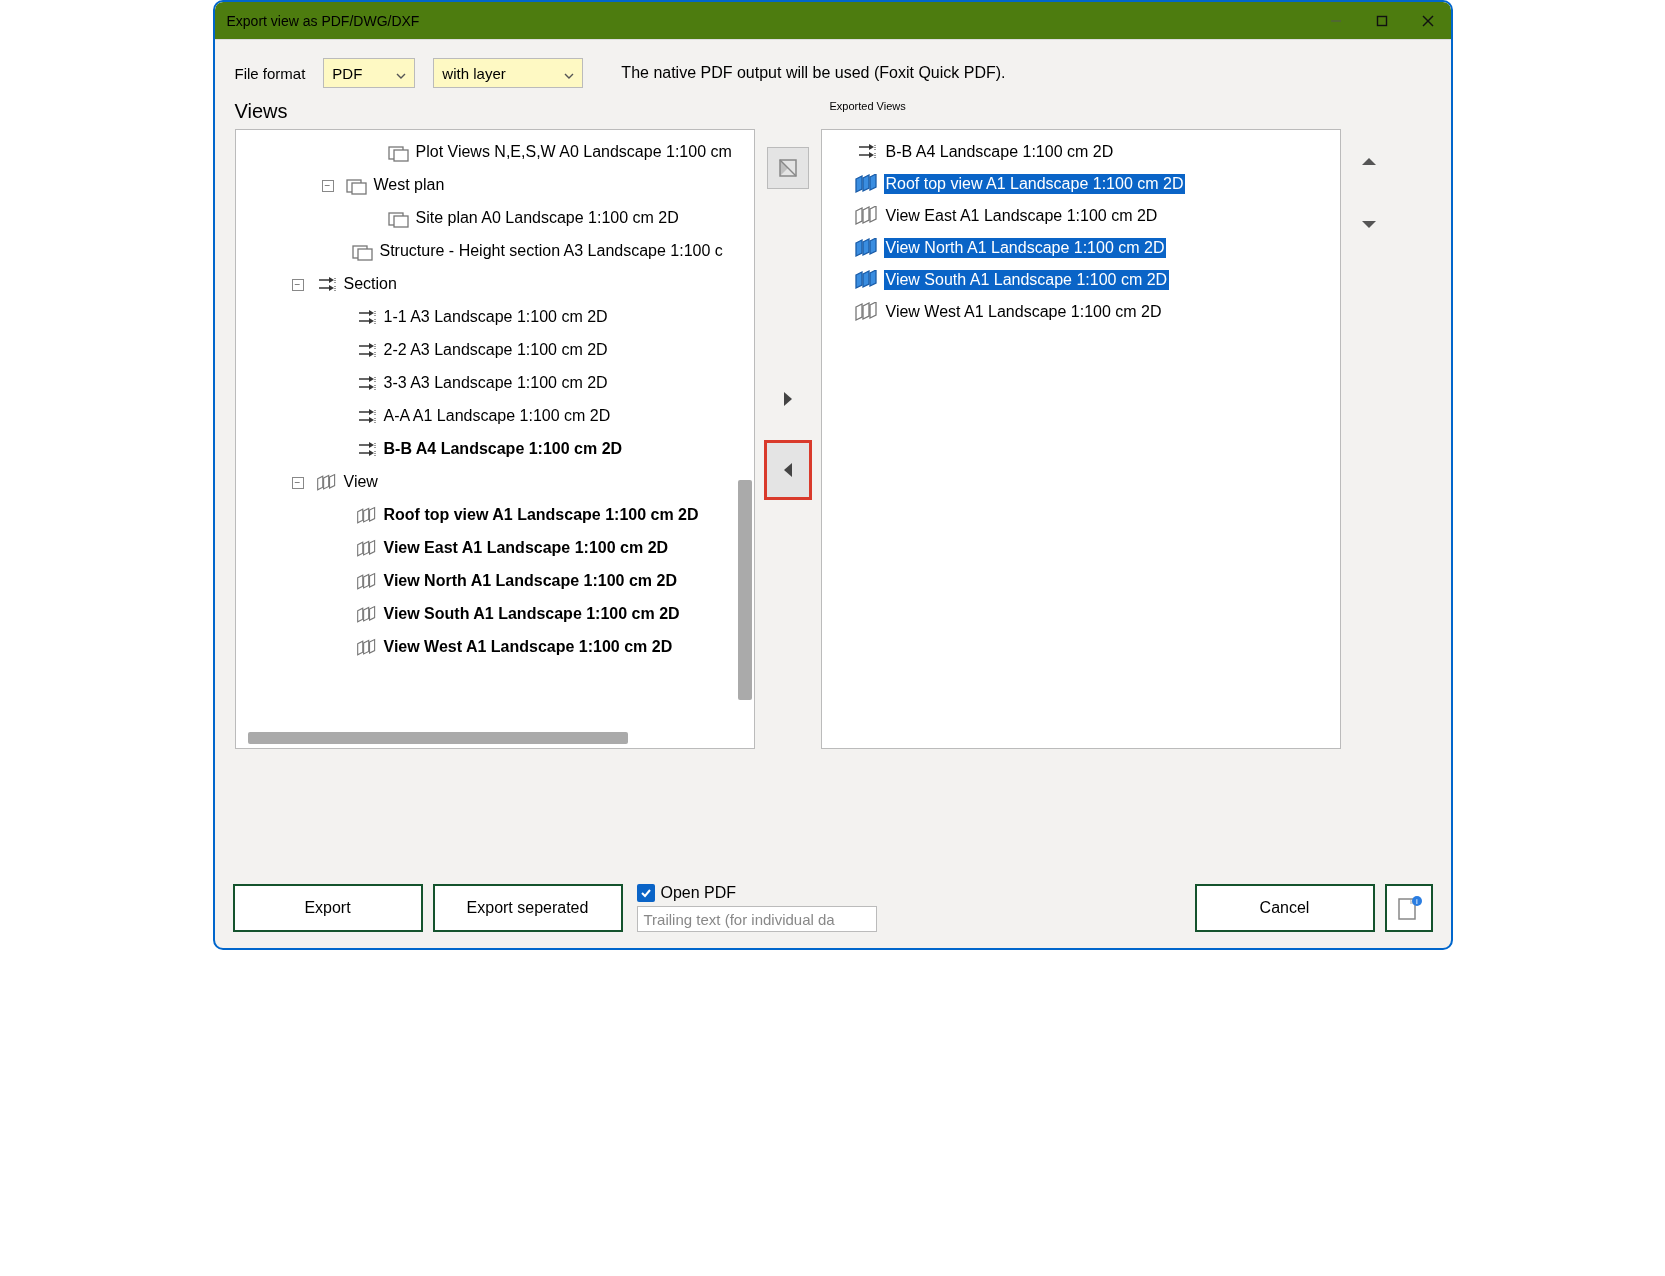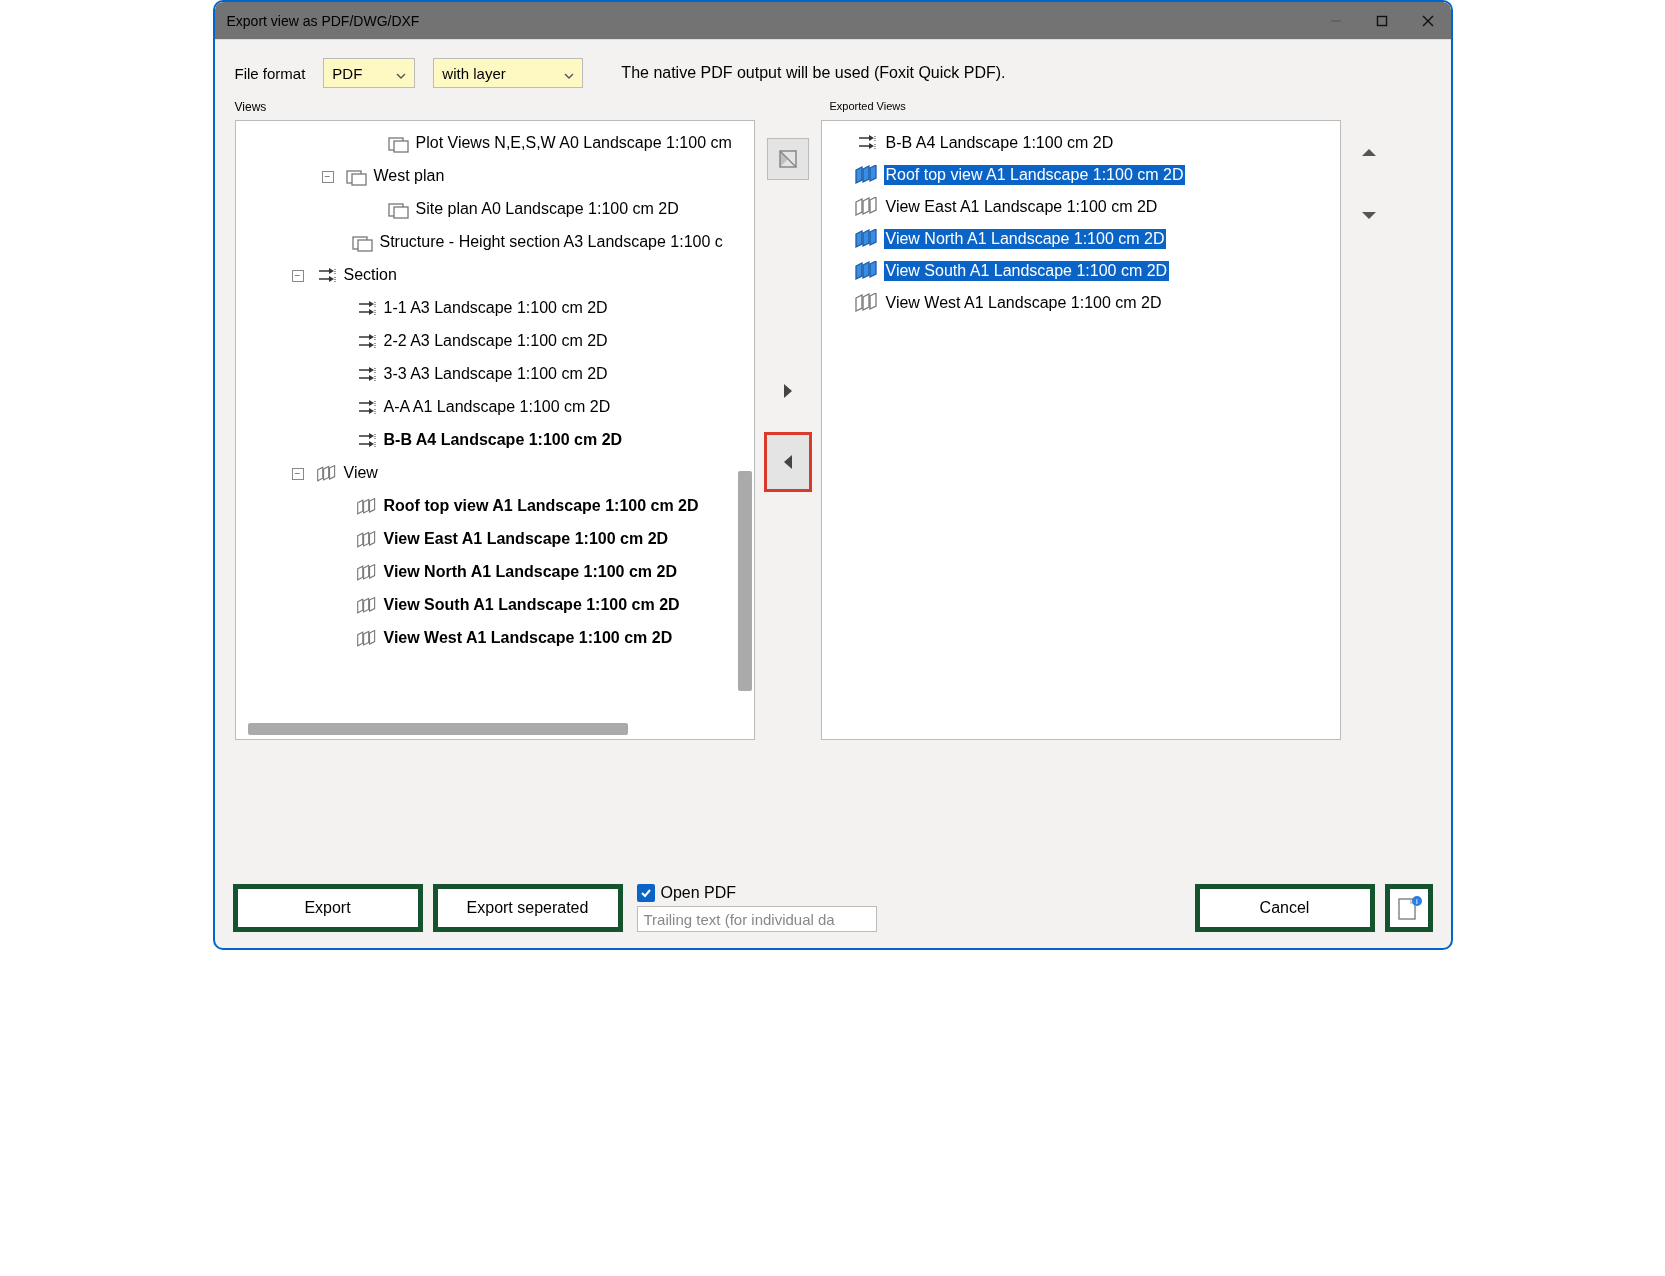--- a/index.html
+++ b/index.html
@@ -1,30 +1,30 @@
 <!DOCTYPE html>
 <html><head>
 <meta charset="utf-8">
 <style>
   * { box-sizing: border-box; margin: 0; padding: 0; }
   body { font-family: "Segoe UI", Arial, sans-serif; font-size: 14px; background: #fff; color: #000; }
   .dialog { width: 1240px; height: 950px; border: 2px solid #0066cc; border-radius: 10px; margin: 0 auto; background: #f3f2f0; display: flex; flex-direction: column; overflow: hidden; }
-  .titlebar { height: 38px; background: #737373; border-bottom: 1px solid #ddd; display: flex; align-items: center; padding: 0 0 0 12px; border-radius: 8px 8px 0 0; }
+  .titlebar { height: 38px; background: #4d7c0f; border-bottom: 1px solid #ddd; display: flex; align-items: center; padding: 0 0 0 12px; border-radius: 8px 8px 0 0; }
   .titlebar-title { flex: 1; font-size: 14px; }
   .titlebar-btn { width: 46px; height: 32px; display: flex; align-items: center; justify-content: center; cursor: pointer; }
   .titlebar-btn svg { width: 12px; height: 12px; }
   
   .toprow { display: flex; align-items: center; padding: 18px 12px 8px 20px; gap: 18px; }
   .toprow label { font-size: 15px; }
   .select { background: #fef9c3; border: 1px solid #bbb; height: 30px; padding: 0 8px; display: flex; align-items: center; gap: 8px; font-size: 15px; min-width: 90px; cursor: pointer; }
   .select .chev { margin-left: auto; }
   .hint { font-size: 16px; margin-left: 20px; }
   
   .labelsrow { display: flex; padding: 4px 20px 6px 20px; gap: 0; }
-  .labelsrow .lab-left { width: 595px; font-size: 12px; }
+  .labelsrow .lab-left { width: 595px; font-size: 20px; }
   .labelsrow .lab-right { font-size: 11px; }
   
   .middle { flex: 1; display: flex; padding: 0 20px; gap: 8px; min-height: 0; }
   
   .panel { background: #fff; border: 1px solid #bbb; position: relative; }
   .panel-left { width: 520px; height: 620px; overflow: hidden; }
   .panel-right { width: 520px; height: 620px; overflow: auto; }
   
   .tree-scroll { position: absolute; inset: 0; overflow: hidden; padding-left: 42px; }
   .tree-content { padding: 6px 0 6px 0; font-size: 16px; line-height: 1.9; }
@@ -43,21 +43,21 @@
   .farcol { width: 40px; display: flex; flex-direction: column; align-items: center; }
   .farcol .arrow { width: 24px; height: 24px; display: flex; align-items: center; justify-content: center; cursor: pointer; }
   
   .exported-list { padding: 6px 4px; font-size: 16px; }
   .exported-item { display: flex; align-items: center; height: 32px; padding: 0 4px 0 28px; gap: 4px; }
   .exported-item .ico { width: 26px; display: inline-flex; justify-content: center; }
   .exported-item.sel .textspan { background: #0a64c7; color: #fff; }
   .exported-item .textspan { padding: 1px 2px; }
   
   .bottomrow { display: flex; align-items: center; padding: 14px 18px 16px 18px; gap: 10px; }
-  .btn { background: #fff; border: 5px solid #14532d; height: 48px; display: flex; align-items: center; justify-content: center; font-size: 16px; cursor: pointer; padding: 0 18px; }
+  .btn { background: #fff; border: 2px solid #14532d; height: 48px; display: flex; align-items: center; justify-content: center; font-size: 16px; cursor: pointer; padding: 0 18px; }
   .btn.export { width: 190px; }
   .btn.exportsep { width: 190px; }
   .btn.cancel { width: 180px; }
   .btn.iconbtn { width: 48px; padding: 0; }
   .checkwrap { display: flex; flex-direction: column; gap: 4px; margin-left: 4px; }
   .checkbox-row { display: flex; align-items: center; gap: 6px; font-size: 16px; }
   .checkbox { width: 18px; height: 18px; background: #0a64c7; display: flex; align-items: center; justify-content: center; border-radius: 2px; }
   .checkbox svg { width: 12px; height: 12px; }
   .trailing-input { width: 240px; height: 26px; border: 1px solid #bbb; background: #fff; padding: 0 6px; color: #888; font-size: 15px; overflow: hidden; white-space: nowrap; display: flex; align-items: center; }
   .spacer { flex: 1; }

